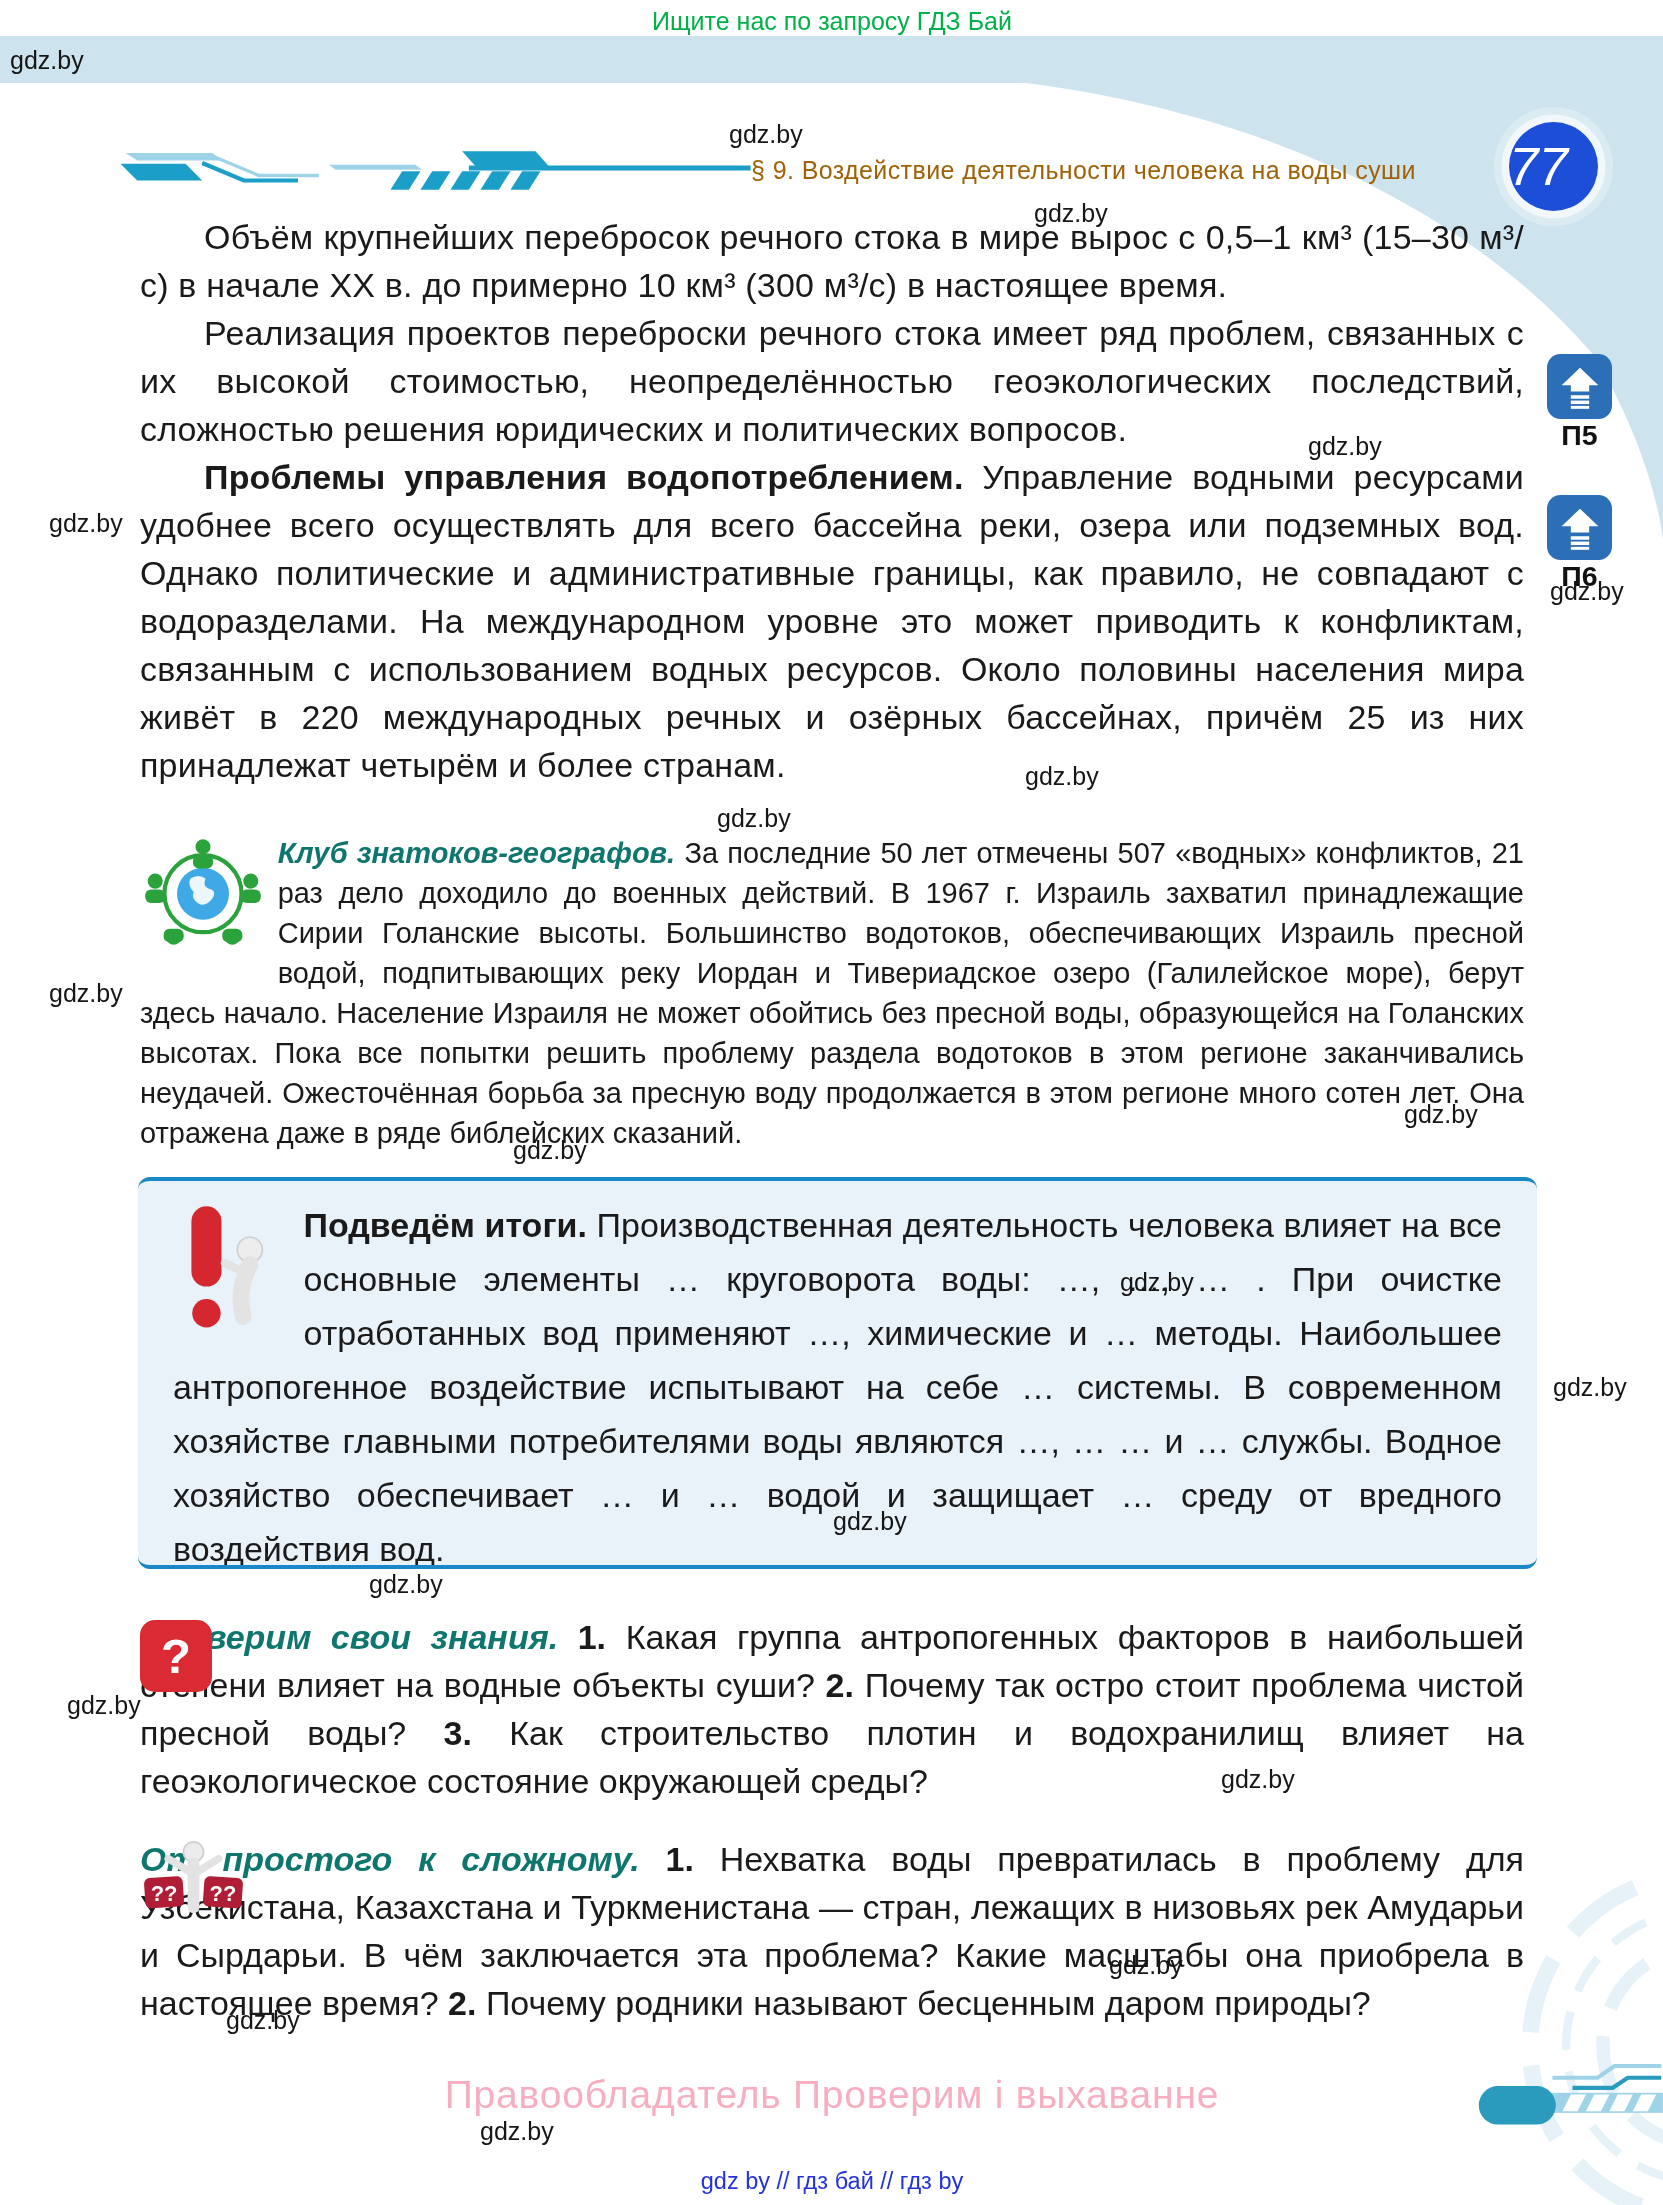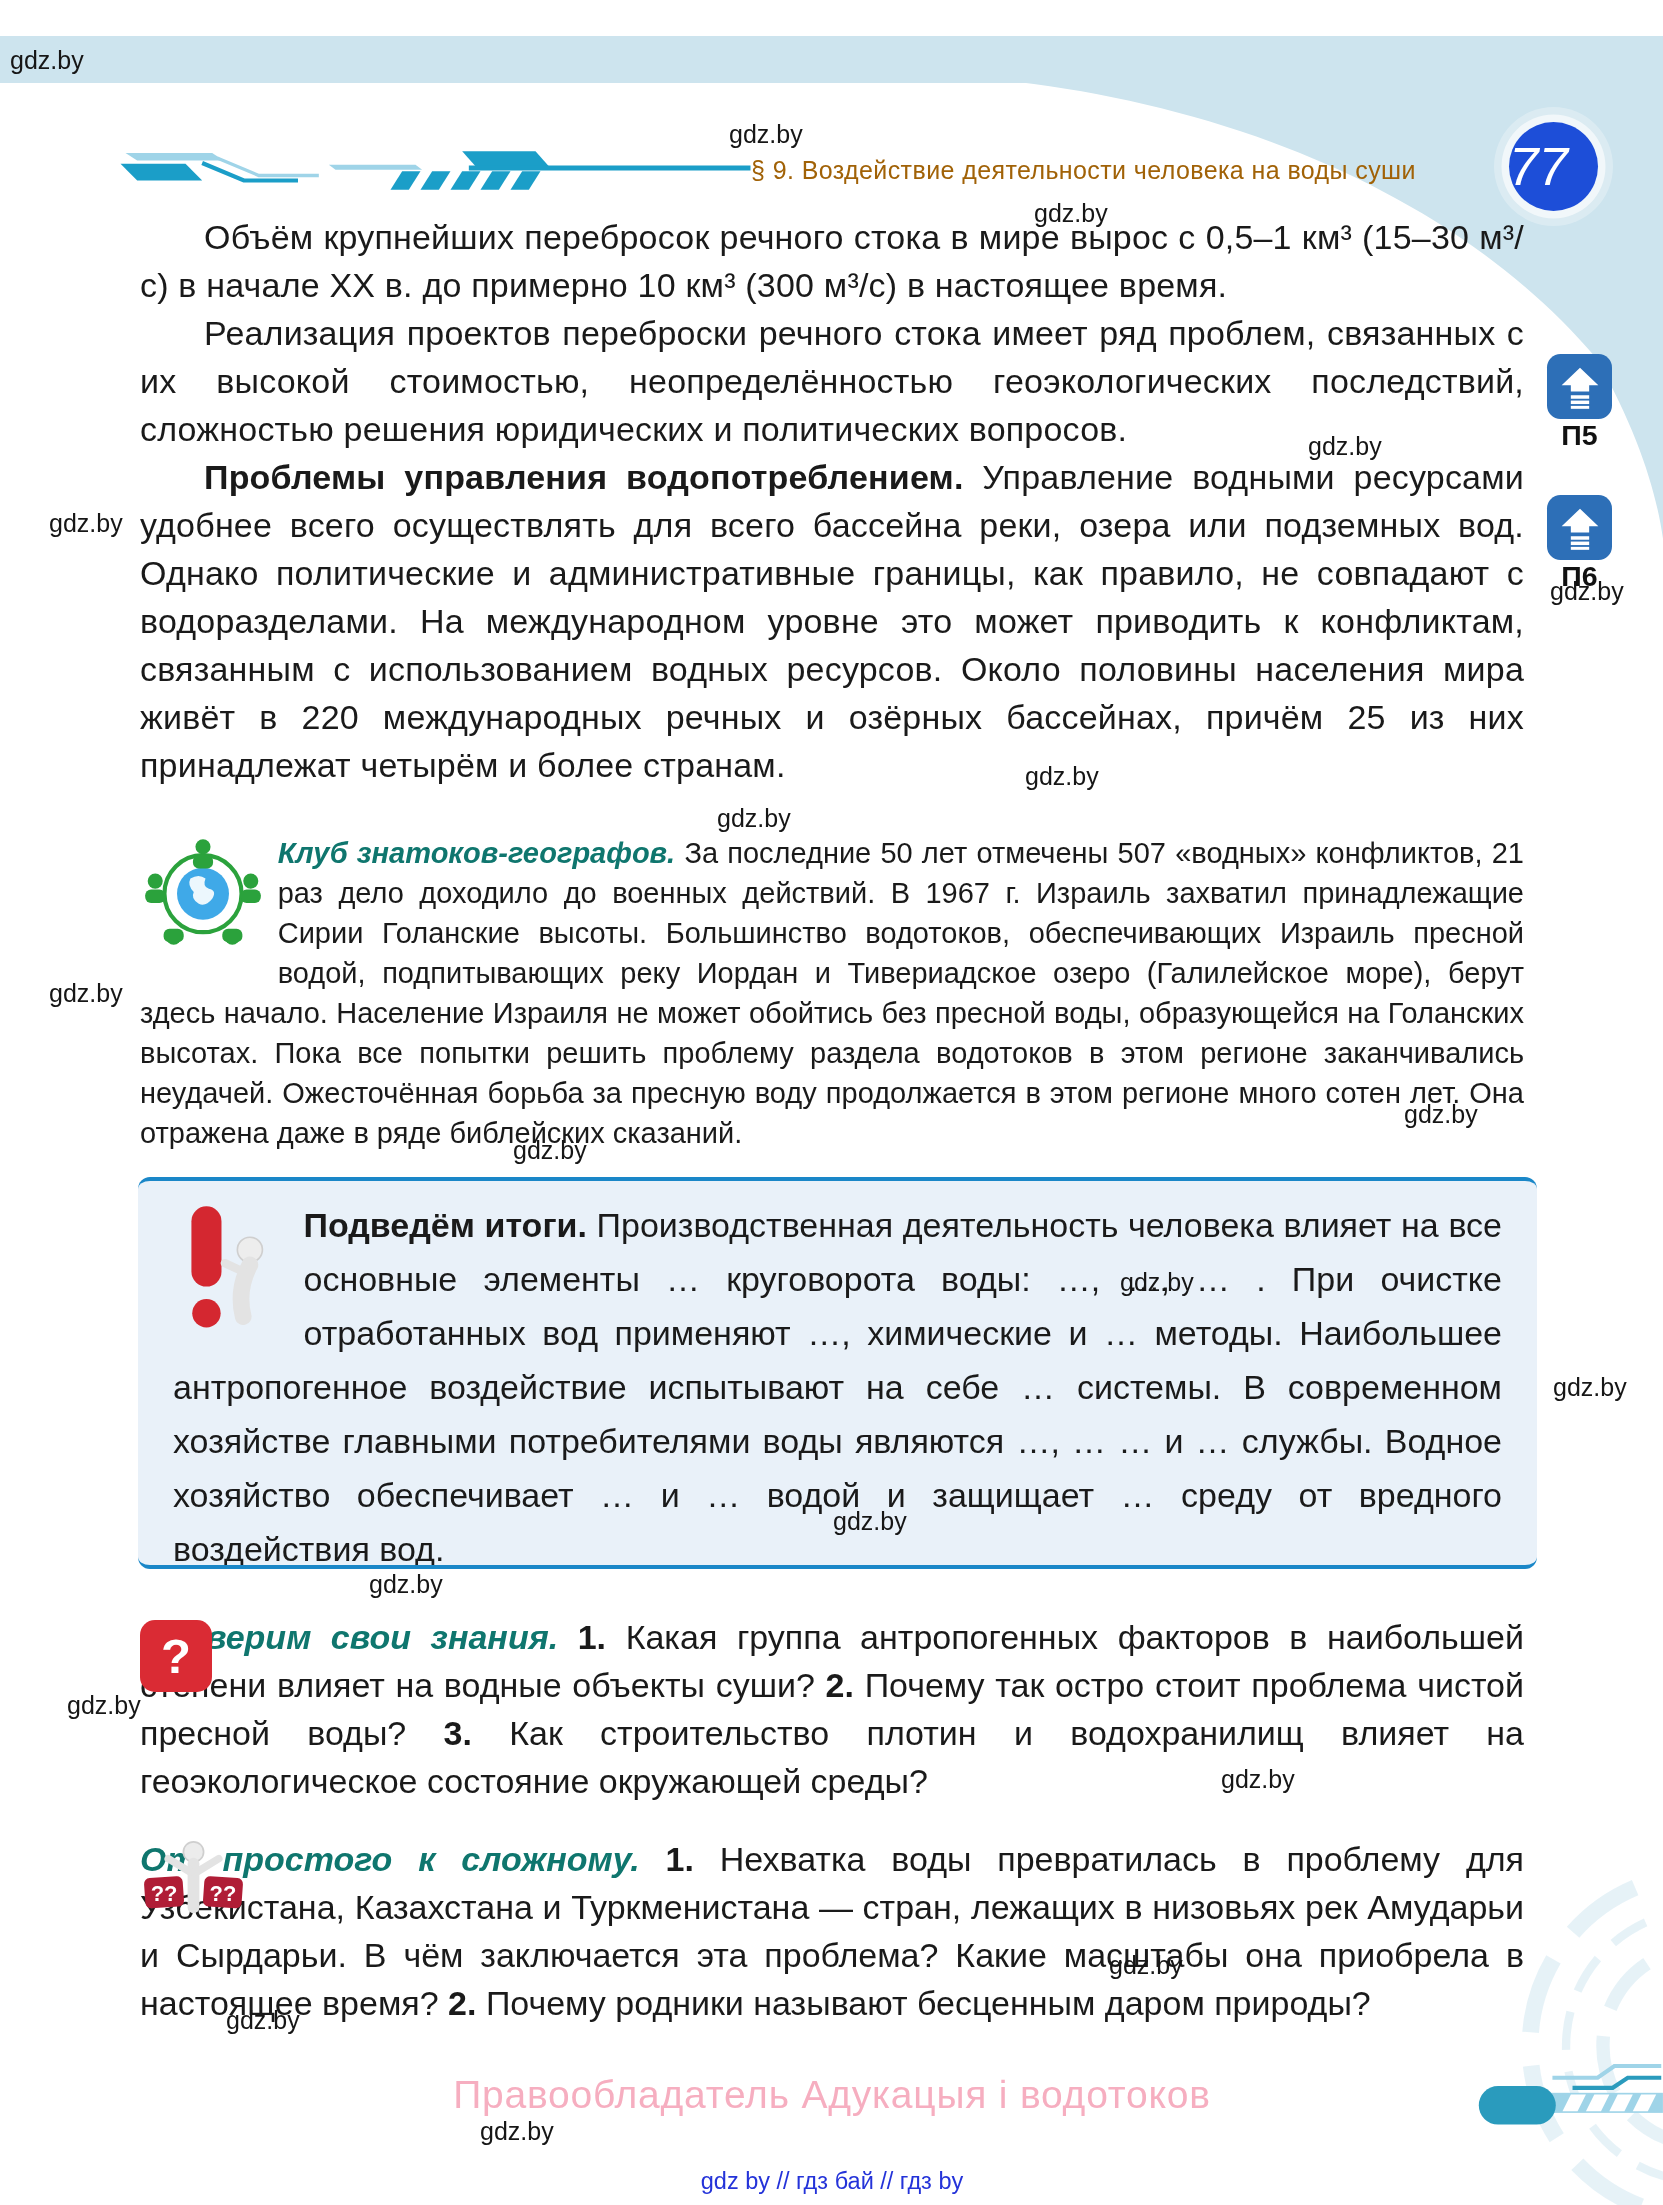--- a/index.html
+++ b/index.html
@@ -59,20 +59,21 @@
          color:#2433d9;}
   .circuit{position:absolute;left:1375px;top:1870px;opacity:.5;}
   .brglyph{position:absolute;left:1472px;top:2061px;}
   b.num{font-weight:bold;}
 </style>
 </head>
 <body>
 
 <div class="page">
 
+  <div class="promo">Ищите нас по запросу ГДЗ Бай</div>
 
   <div class="band"></div>
   <svg class="swoosh" viewBox="0 0 770 570" aria-hidden="true">
     <path d="M0,0 C250,30 520,130 690,330 C740,420 762,490 770,552 L770,0 Z" fill="#cde4ee"></path>
   </svg>
 
   <div class="pagenum">
     <span>77</span>
   </div>
 
@@ -193,21 +194,21 @@
     <rect x="58" y="38" width="170" height="24" fill="#9fd4e8"></rect>
     <rect x="8" y="30" width="92" height="46" rx="23" fill="#2a9bbd"></rect>
     <g fill="#ffffff">
       <polygon points="118,40 136,40 126,60 108,60"></polygon>
       <polygon points="146,40 164,40 154,60 136,60"></polygon>
       <polygon points="174,40 192,40 182,60 164,60"></polygon>
       <polygon points="202,40 220,40 210,60 192,60"></polygon>
     </g>
   </svg>
 
-  <div class="copyright">Правообладатель Адукацыя і водотоков</div>
+  <div class="copyright">Правообладатель Проверим і выхаванне</div>
   <div class="links">gdz by  //  гдз бай  //  гдз by</div>
 
   <div>
       <span class="wm" style="left: 10px; top: 46px;">gdz.by</span>
       <span class="wm" style="left: 729px; top: 120px;">gdz.by</span>
       <span class="wm" style="left: 1034px; top: 199px;">gdz.by</span>
       <span class="wm" style="left: 1308px; top: 432px;">gdz.by</span>
       <span class="wm" style="left: 49px; top: 509px;">gdz.by</span>
       <span class="wm" style="left: 1550px; top: 577px;">gdz.by</span>
       <span class="wm" style="left: 1025px; top: 762px;">gdz.by</span>

